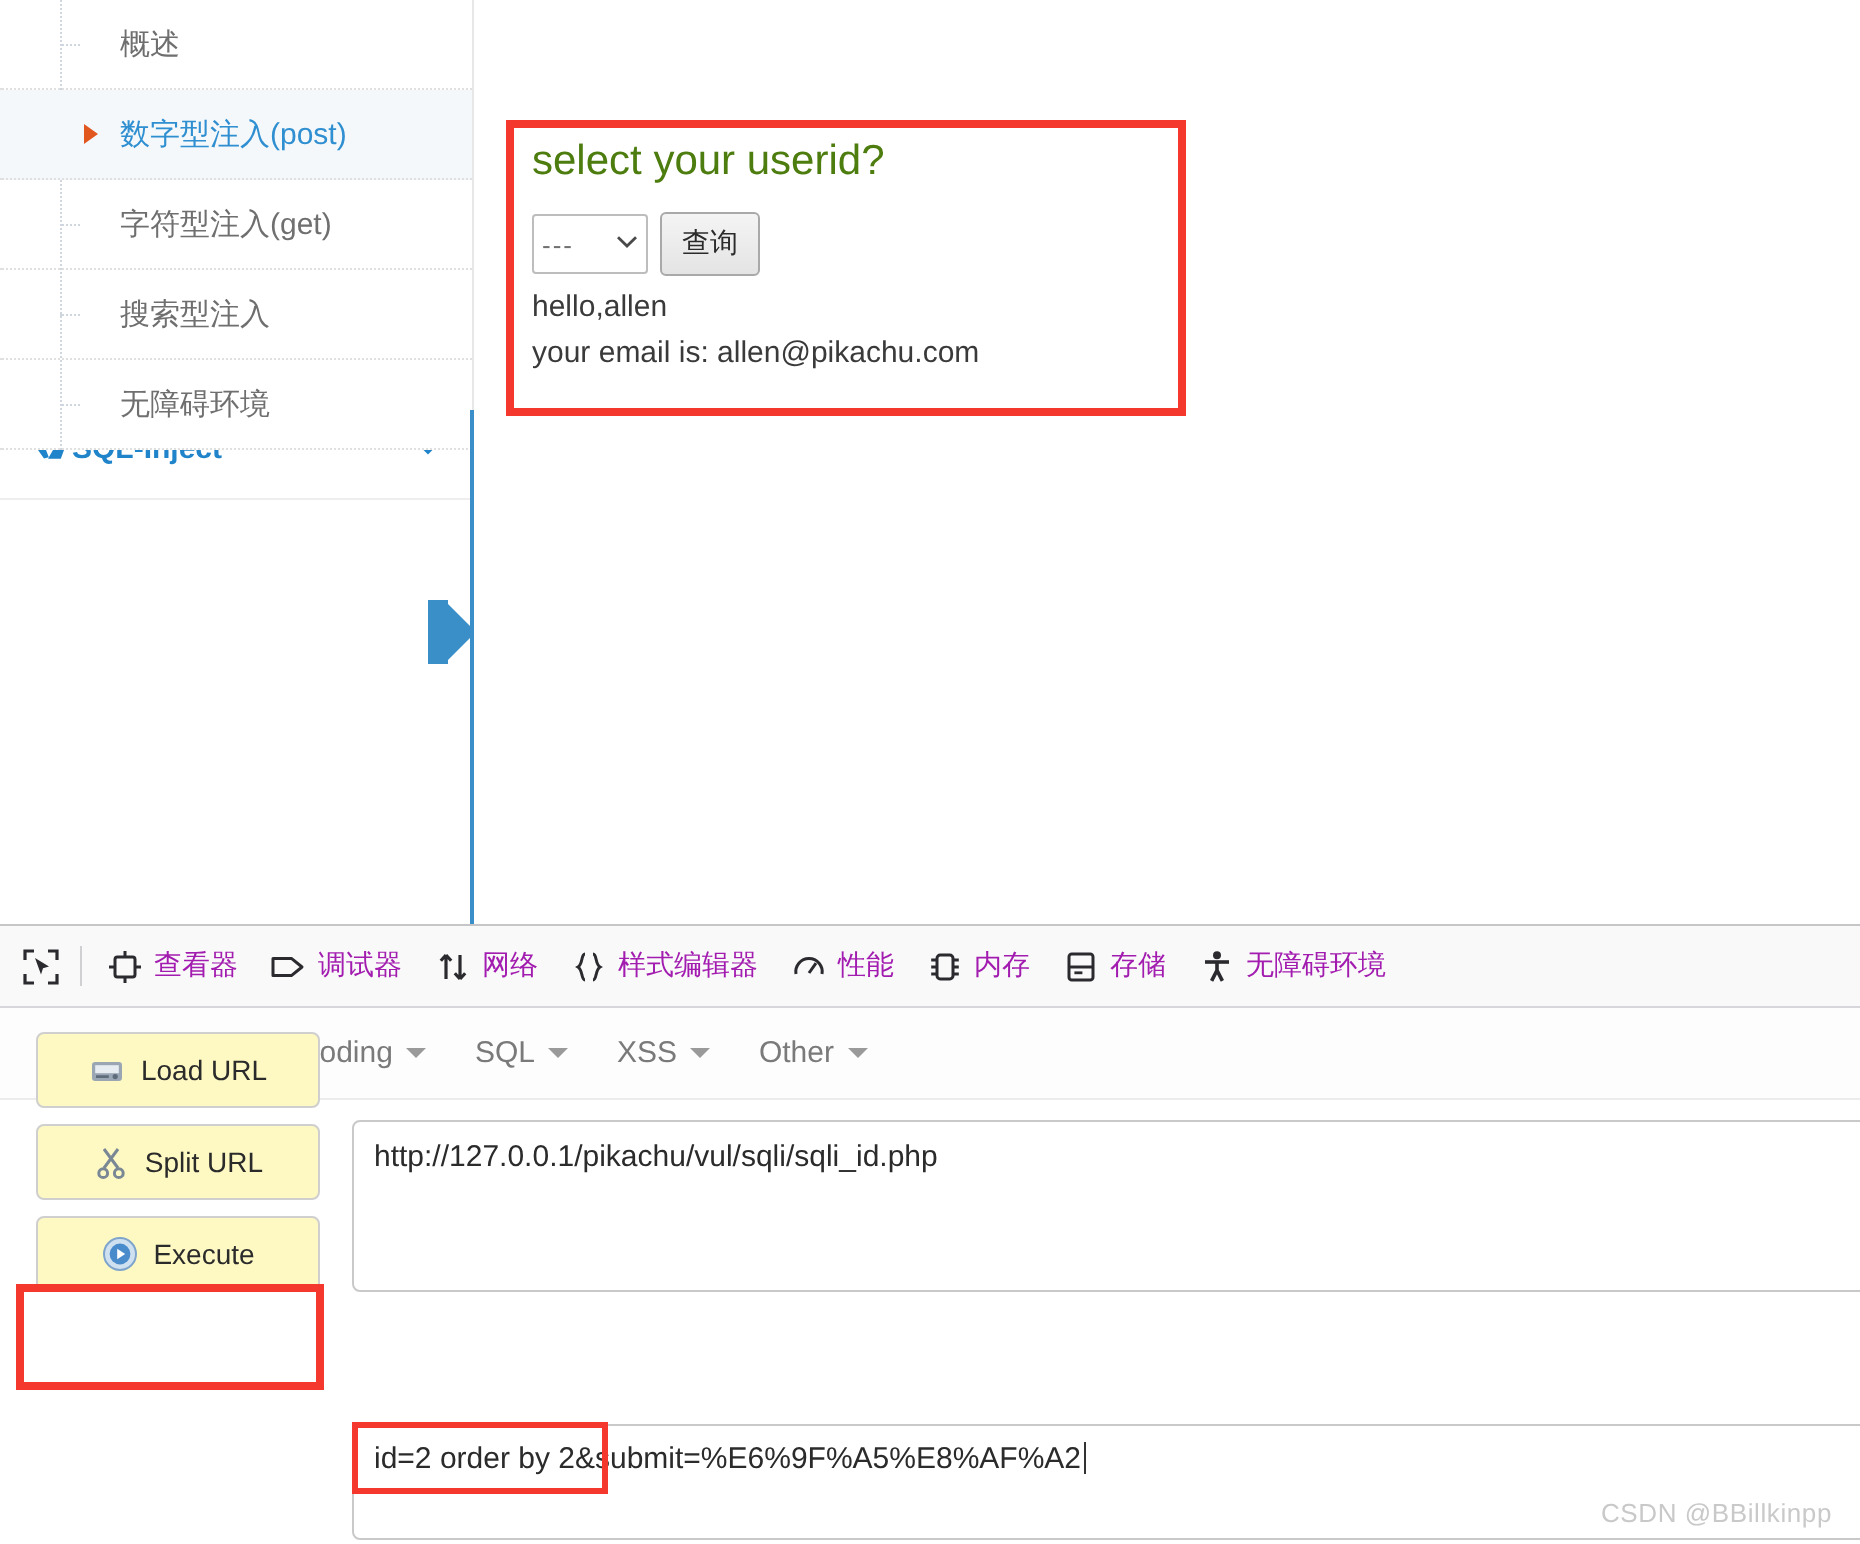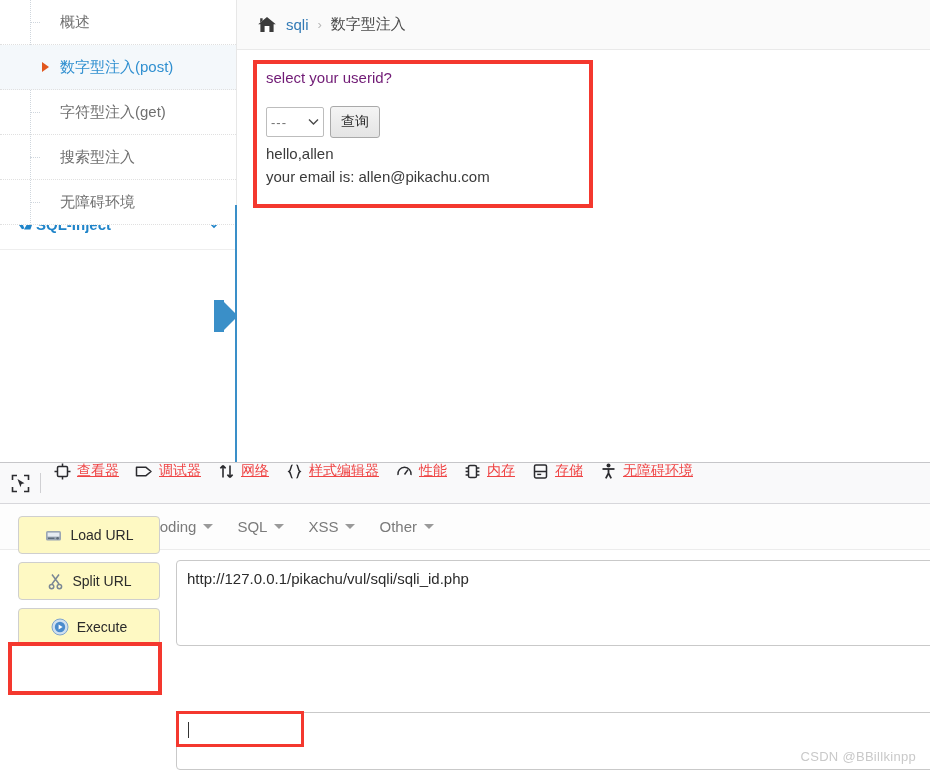--- a/index.html
+++ b/index.html
@@ -66,21 +66,21 @@
   }
   .bc-home{display:inline-flex;align-items:center;margin-right:9px;color:#3b3b3b;}
   .bc-link{color:#3179b5;cursor:pointer;}
   .bc-sep{color:#b9b9b9;margin:0 9px;font-size:13px;}
   .bc-cur{color:#4a4a4a;}
 
   .vul-box{
     position:absolute;left:16px;top:60px;width:340px;height:148px;
     border:4px solid #f4382e;box-sizing:border-box;background:#fff;
   }
-  .vul-title{position:absolute;left:9px;top:5px;font-size:15px;color:#701a75;white-space:nowrap;}
+  .vul-title{position:absolute;left:9px;top:5px;font-size:21px;color:#4d7c0f;white-space:nowrap;}
   .vul-row{position:absolute;left:9px;top:42px;display:flex;align-items:center;}
   .vul-select{
     width:58px;height:30px;border:1px solid #bdbdbd;background:#fff;border-radius:2px;
     font-size:13px;color:#555;padding:0 4px;box-sizing:border-box;
     display:flex;align-items:center;justify-content:space-between;cursor:pointer;
   }
   .vul-select .sel-txt{color:#707070;letter-spacing:1px;}
   .vul-select .sel-chev{color:#4a4a4a;font-size:11px;}
   .vul-btn{
     margin-left:6px;height:30px;padding:0 10px;border:1px solid #a9a9a9;border-radius:3px;
@@ -92,22 +92,22 @@
 
   
   .dt-bar{
     position:absolute;left:0;top:462px;width:930px;height:42px;
     background:#f9f9fa;border-top:1px solid #c6c6c9;border-bottom:1px solid #d7d7db;
     display:flex;align-items:center;box-sizing:border-box;overflow:hidden;
   }
   .dt-picker{width:40px;height:42px;display:flex;align-items:center;justify-content:center;cursor:pointer;}
   .dt-divider{width:1px;height:20px;background:#d0d0d3;margin-right:4px;}
   .dt-tab{
-    display:flex;height:42px;padding:0 8px;gap:6px;
-    font-size:14px;color:#ef4444;cursor:pointer;white-space:nowrap;text-decoration:underline;
+    display:flex;align-items:center;height:42px;padding:0 8px;gap:6px;
+    font-size:14px;color:#a21caf;cursor:pointer;white-space:nowrap;
   }
   .dt-tab .dt-ico{display:flex;align-items:center;justify-content:center;width:18px;height:18px;}
 
   
   .hb{position:absolute;left:0;top:504px;width:930px;height:268px;background:#fff;overflow:hidden;}
   .hb-menu{
     height:46px;display:flex;align-items:center;padding-left:10px;box-sizing:border-box;
     border-bottom:1px solid #ececec;background:#fdfdfd;
   }
   .hb-menu-item{
@@ -260,32 +260,20 @@
         </div>
       </div>
     </div>
 
     <div class="rail"></div>
     <div class="rail-arrow-fill"></div>
     <div class="rail-arrow"></div>
 
     <div class="content">
 
-      <div class="breadcrumb">
-        <span class="bc-home">
-          <svg width="20" height="18" viewBox="0 0 20 18">
-            <path d="M10 1L1.2 8.2h2.2V16h13.2V8.2h2.2z" fill="#3b3b3b"></path>
-            <rect x="7.6" y="10" width="4.8" height="6" fill="#fff"></rect>
-            <path d="M3.2 2.2h2.4v2.6L3.2 6.6z" fill="#3b3b3b"></path>
-          </svg>
-        </span>
-        <span class="bc-link">sqli</span>
-        <span class="bc-sep">›</span>
-        <span class="bc-cur">数字型注入</span>
-      </div>
 
       <div class="vul-box">
         <div class="vul-title">select your userid?</div>
 
         <div class="vul-row">
           <div class="vul-select">
             <span class="sel-txt">---</span>
             <span class="sel-chev">
               <svg width="11" height="8" viewBox="0 0 11 8">
                   <path d="M1 1.6l4.5 4.4L10 1.6" stroke="#4a4a4a" stroke-width="1.4" fill="none"></path>
@@ -451,19 +439,19 @@
             </svg>
         </span>
         <span>Execute</span>
       </div>
     </div>
 
   </div>
 
   <div class="hb-url">http://127.0.0.1/pikachu/vul/sqli/sqli_id.php</div>
 
-  <div class="hb-post"><span class="caret-bar"></span></div>
+  <div class="hb-post"><span>id=2 order by 2&amp;submit=%E6%9F%A5%E8%AF%A2</span><span class="caret-bar"></span></div>
   <div class="post-hl"></div>
 
   <div class="exec-wrap"></div>
 
   <div class="watermark">CSDN @BBillkinpp</div>
 </div>
 
 </body></html>

